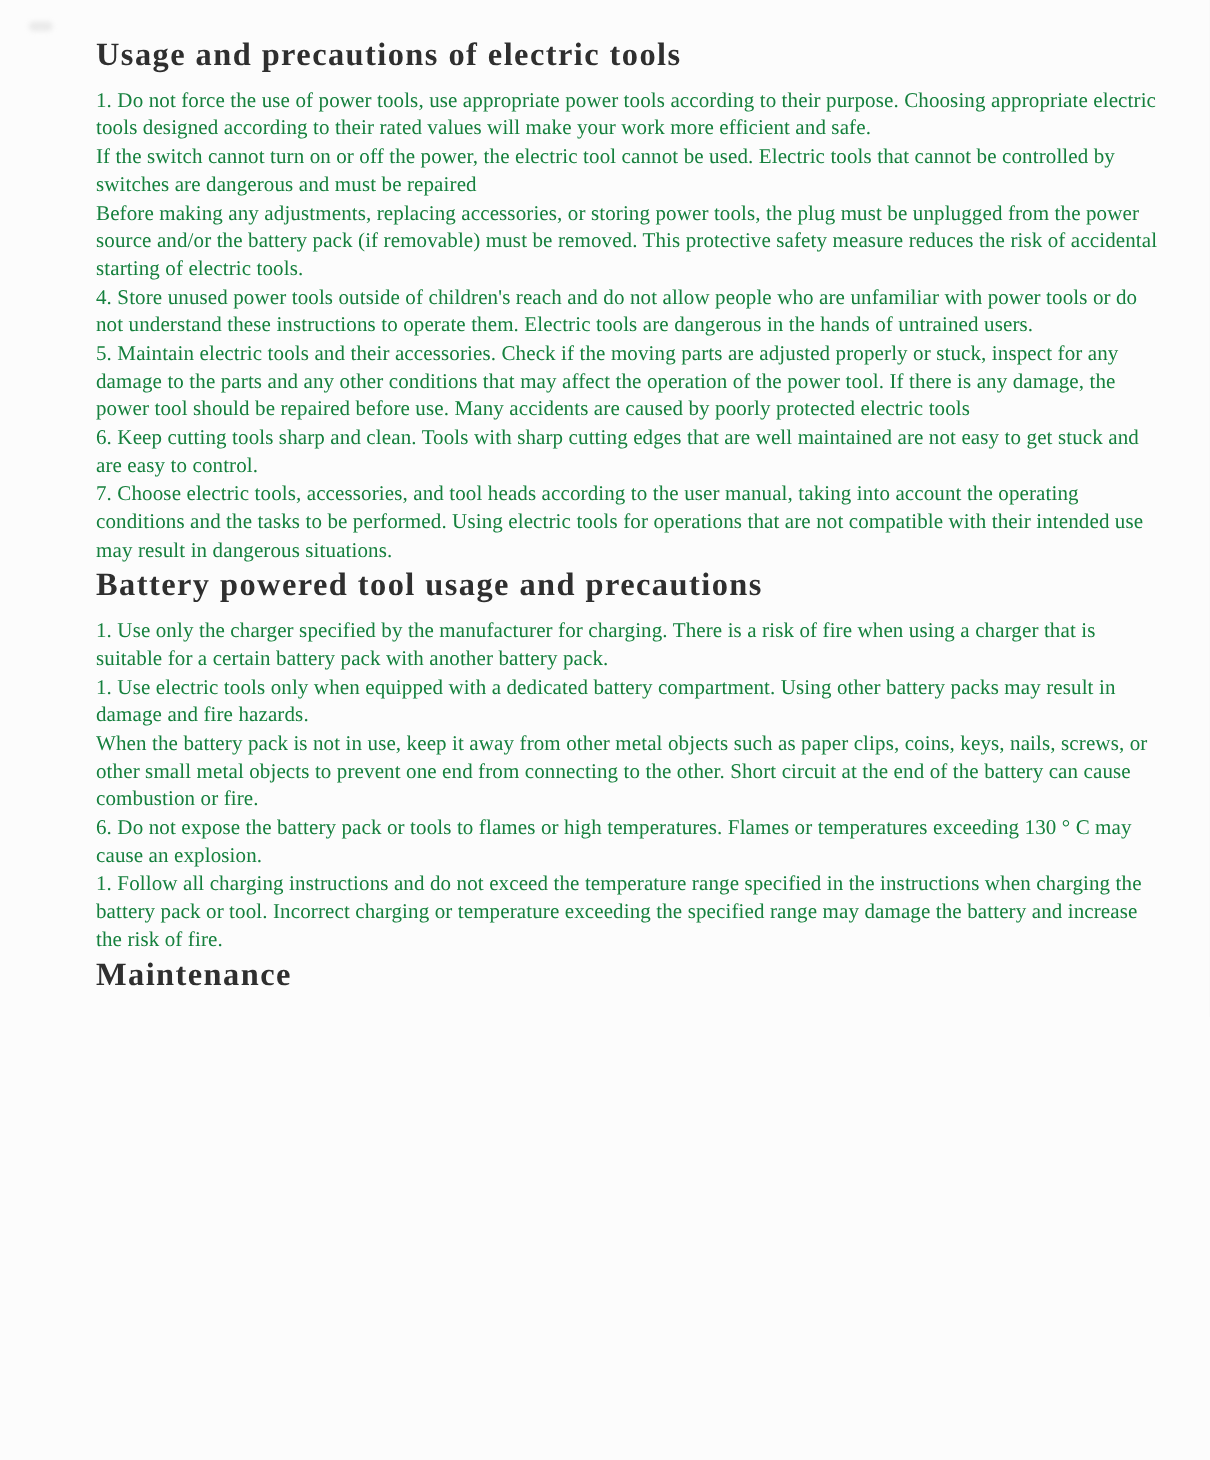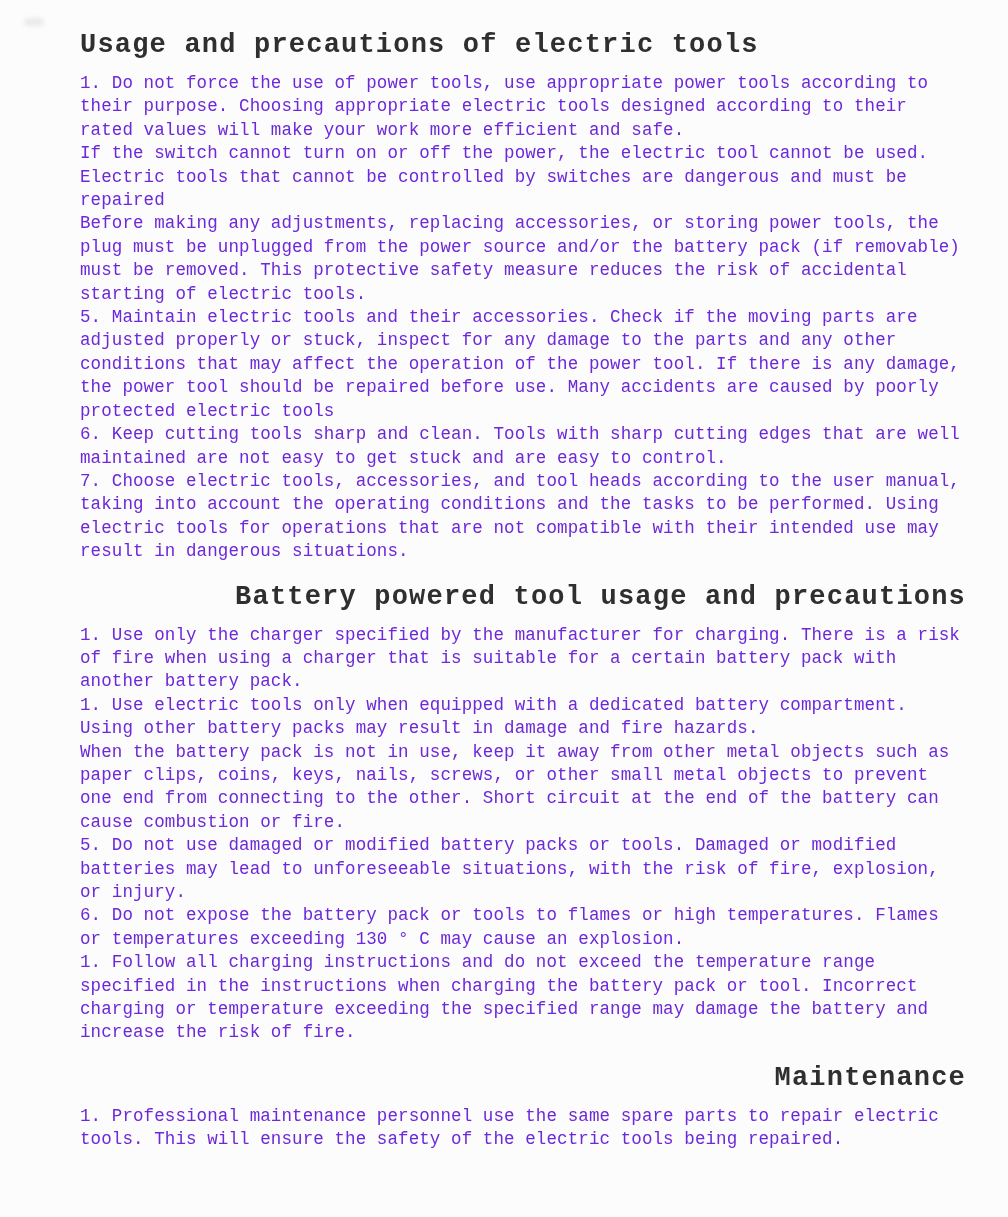--- a/index.html
+++ b/index.html
@@ -6,21 +6,21 @@
     margin: 0;
     padding: 0;
     background: #f7f7f7;
   }
   .page {
     position: relative;
     width: 1008px;
     height: 1217px;
     background: #fcfcfc;
     overflow: hidden;
-    font-family: Liberation Mono, monospace;
+    font-family: Liberation Serif, serif;
     color: #3c3c3c;
     box-sizing: border-box;
     padding: 28px 42px 0 80px;
   }
   .smudge {
     position: absolute;
     left: 24px;
     top: 18px;
     width: 20px;
     height: 8px;
@@ -31,56 +31,53 @@
   }
   h1.section-heading {
     margin: 0 0 10px 0;
     font-size: 27px;
     line-height: 34px;
     font-weight: 700;
     letter-spacing: 1.2px;
     color: #2f2f2f;
   }
   section + section h1.section-heading {
-    margin-top: 16px;
-    text-align: right;
   }
   p.body-paragraph {
     margin: 0;
     max-width: 888px;
     font-size: 17.5px;
     line-height: 23.4px;
     font-weight: 400;
     letter-spacing: 0.1px;
-    color: #6d28d9;
+    color: #15803d;
   }
 </style>
 </head>
 <body>
 
 <div class="page">
   <div class="smudge"></div>
 
   <section>
     <h1 class="section-heading">Usage and precautions of electric tools</h1>
     <p class="body-paragraph">1. Do not force the use of power tools, use appropriate power tools according to their purpose. Choosing appropriate electric tools designed according to their rated values will make your work more efficient and safe.</p>
     <p class="body-paragraph">If the switch cannot turn on or off the power, the electric tool cannot be used. Electric tools that cannot be controlled by switches are dangerous and must be repaired</p>
     <p class="body-paragraph">Before making any adjustments, replacing accessories, or storing power tools, the plug must be unplugged from the power source and/or the battery pack (if removable) must be removed. This protective safety measure reduces the risk of accidental starting of electric tools.</p>
+    <p class="body-paragraph">4. Store unused power tools outside of children's reach and do not allow people who are unfamiliar with power tools or do not understand these instructions to operate them. Electric tools are dangerous in the hands of untrained users.</p>
     <p class="body-paragraph">5. Maintain electric tools and their accessories. Check if the moving parts are adjusted properly or stuck, inspect for any damage to the parts and any other conditions that may affect the operation of the power tool. If there is any damage, the power tool should be repaired before use. Many accidents are caused by poorly protected electric tools</p>
     <p class="body-paragraph">6. Keep cutting tools sharp and clean. Tools with sharp cutting edges that are well maintained are not easy to get stuck and are easy to control.</p>
     <p class="body-paragraph">7. Choose electric tools, accessories, and tool heads according to the user manual, taking into account the operating conditions and the tasks to be performed. Using electric tools for operations that are not compatible with their intended use may result in dangerous situations.</p>
   </section>
 
   <section>
     <h1 class="section-heading">Battery powered tool usage and precautions</h1>
     <p class="body-paragraph">1. Use only the charger specified by the manufacturer for charging. There is a risk of fire when using a charger that is suitable for a certain battery pack with another battery pack.</p>
     <p class="body-paragraph">1. Use electric tools only when equipped with a dedicated battery compartment. Using other battery packs may result in damage and fire hazards.</p>
     <p class="body-paragraph">When the battery pack is not in use, keep it away from other metal objects such as paper clips, coins, keys, nails, screws, or other small metal objects to prevent one end from connecting to the other. Short circuit at the end of the battery can cause combustion or fire.</p>
-    <p class="body-paragraph">5. Do not use damaged or modified battery packs or tools. Damaged or modified batteries may lead to unforeseeable situations, with the risk of fire, explosion, or injury.</p>
     <p class="body-paragraph">6. Do not expose the battery pack or tools to flames or high temperatures. Flames or temperatures exceeding 130 ° C may cause an explosion.</p>
     <p class="body-paragraph">1. Follow all charging instructions and do not exceed the temperature range specified in the instructions when charging the battery pack or tool. Incorrect charging or temperature exceeding the specified range may damage the battery and increase the risk of fire.</p>
   </section>
 
   <section>
     <h1 class="section-heading">Maintenance</h1>
-    <p class="body-paragraph">1. Professional maintenance personnel use the same spare parts to repair electric tools. This will ensure the safety of the electric tools being repaired.</p>
   </section>
 </div>
 
 </body></html>

